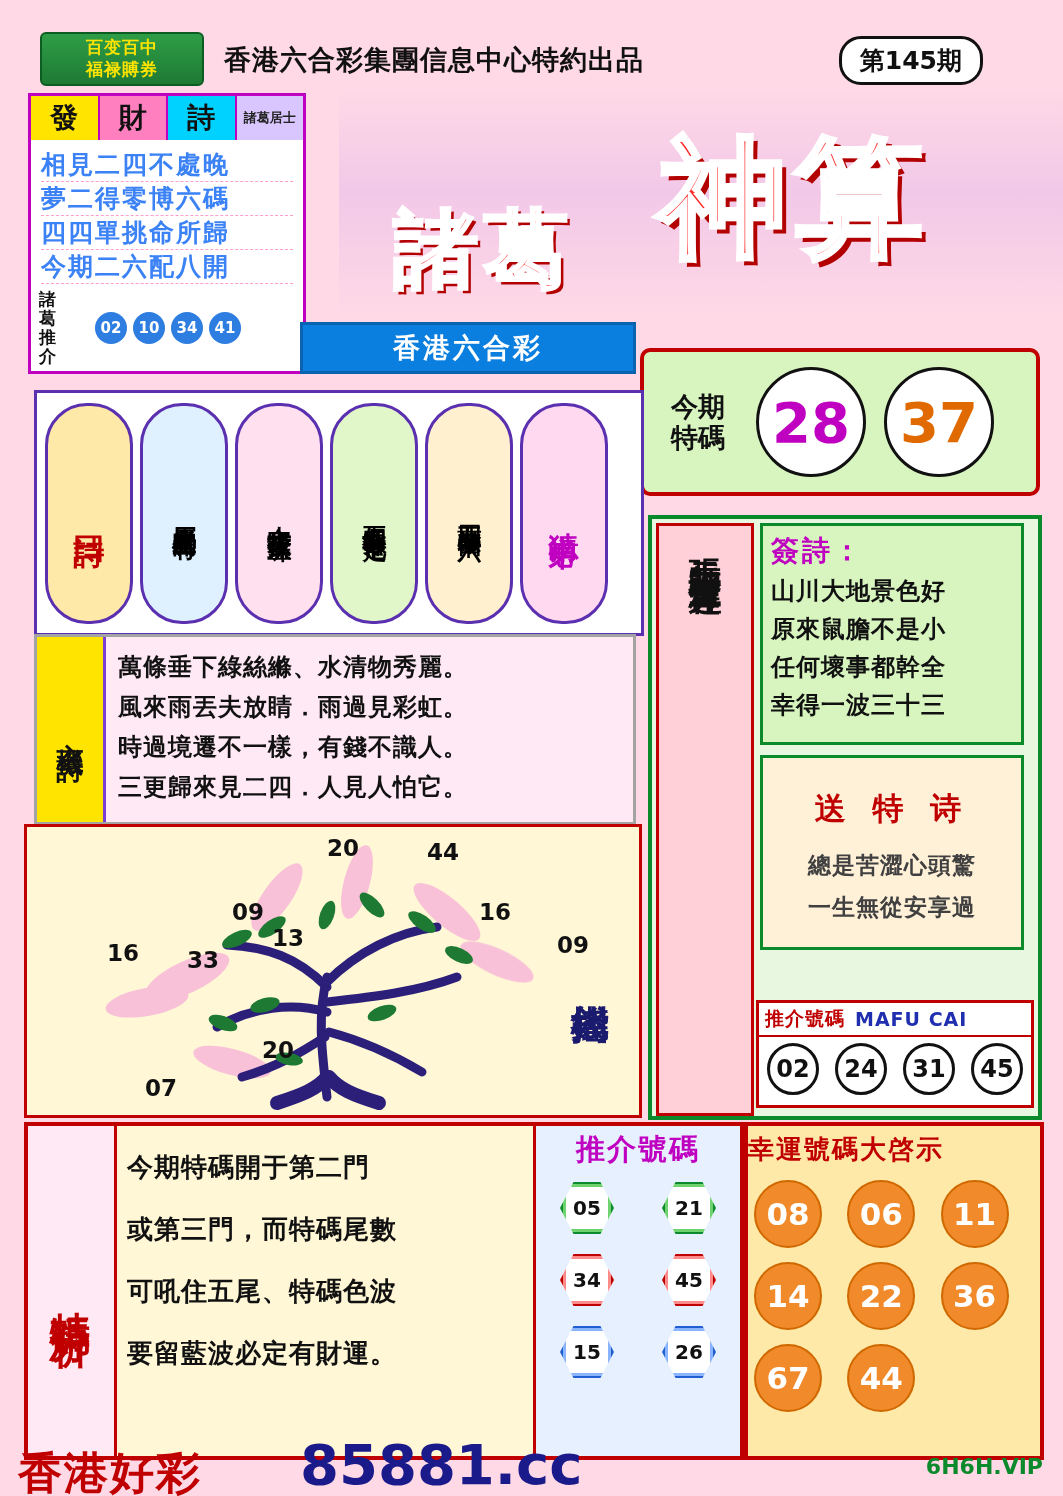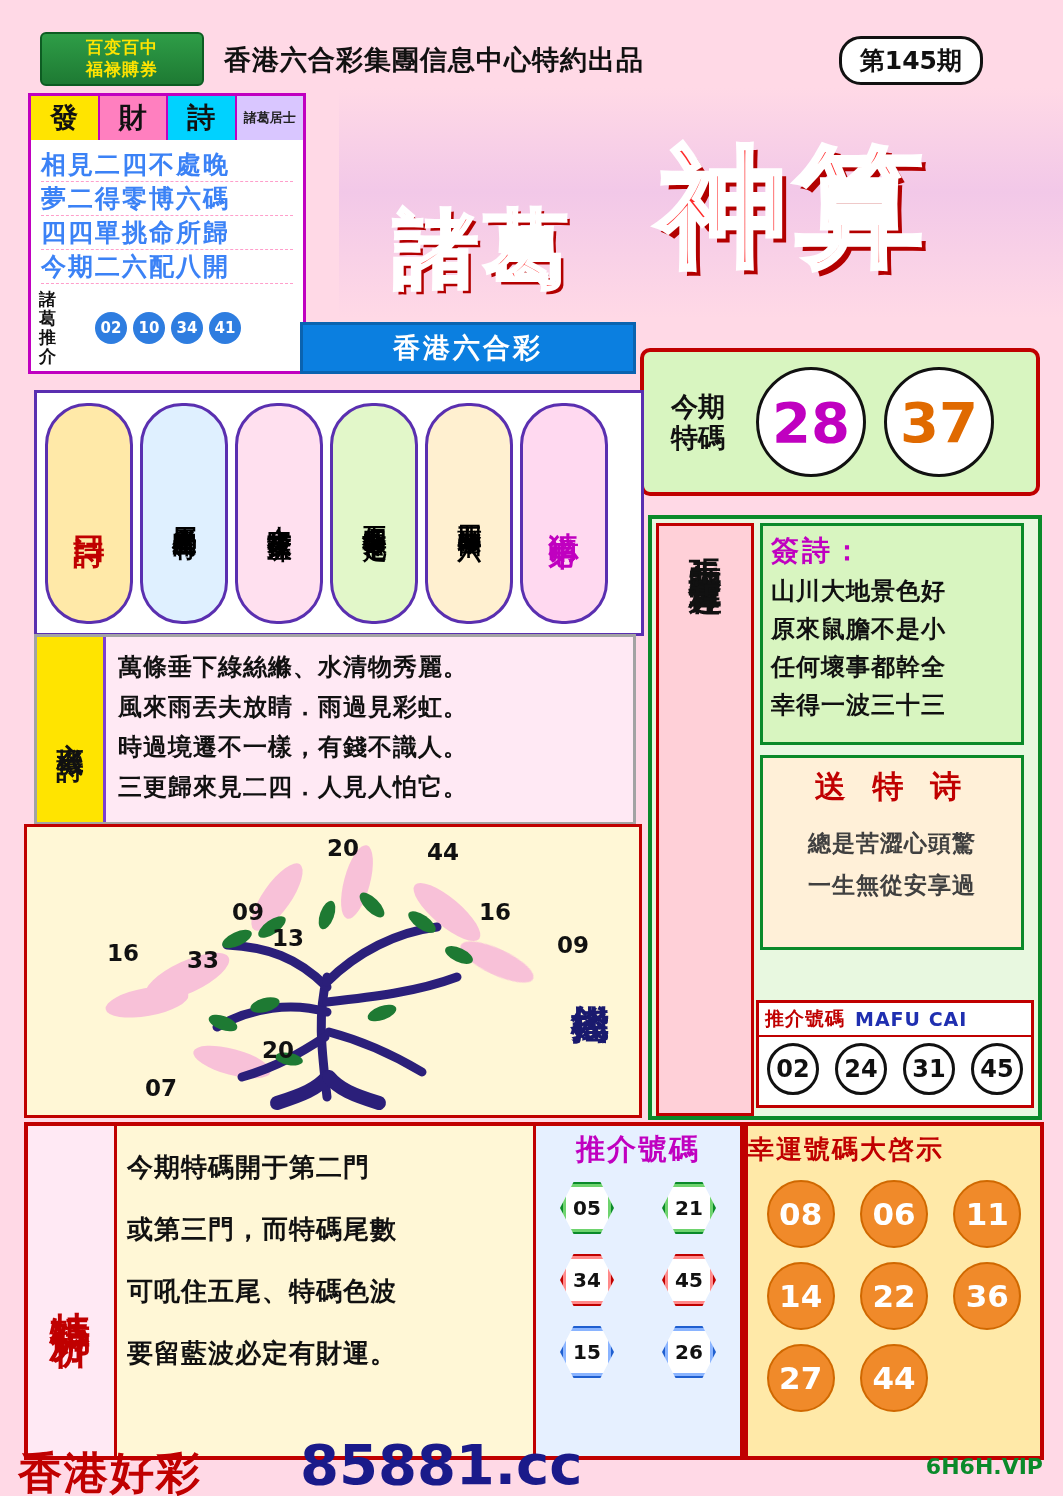--- a/index.html
+++ b/index.html
@@ -40,21 +40,21 @@
          display:flex;align-items:center;justify-content:center;margin-right:6px;font-weight:bold;}
   
   .bigtitle{position:absolute;left:315px;top:88px;width:725px;height:230px;margin-left:24px;}
   .bt-bg{position:absolute;left:0;top:0;width:725px;height:230px;
          background:linear-gradient(180deg,#ffd9e6 0%,#f2c8e8 45%,#ffd9e6 100%);}
   .bt-t1{position:absolute;left:55px;top:105px;font-size:84px;font-weight:bold;color:#ff2a2a;
          -webkit-text-stroke:3px #ffffff;text-shadow:4px 4px 0 #b30000;letter-spacing:6px;
          font-family:"DejaVu Serif","Liberation Serif",serif;}
   .bt-t2{position:absolute;left:320px;top:55px;font-size:128px;font-weight:bold;color:#ff2a2a;
          -webkit-text-stroke:4px #ffffff;text-shadow:6px 6px 0 #b30000;letter-spacing:8px;
-         font-family:Liberation Serif, serif;line-height:130px;}
+         font-family:Liberation Mono, monospace;line-height:130px;}
   
   .bluebar{position:absolute;left:300px;top:322px;width:330px;height:46px;background:#0b7fe0;
            border:3px solid #0a63b0;display:flex;align-items:center;justify-content:center;}
   .bluebar span{color:#fff;font-size:27px;font-weight:bold;letter-spacing:3px;}
   
   .special{position:absolute;left:640px;top:348px;width:392px;height:140px;background:#d8f5c0;
            border:4px solid #c00000;border-radius:10px;display:flex;align-items:center;}
   .sp-label{width:80px;margin-left:14px;font-size:27px;font-weight:bold;color:#111;
             line-height:31px;text-align:center;}
   .sp-ball{width:104px;height:104px;border-radius:50%;background:#fff;border:3px solid #111;
@@ -98,21 +98,21 @@
           border:4px solid #0a8a2a;}
   .zhang{position:absolute;left:656px;top:523px;width:92px;height:581px;background:#ffd0d8;
          border:3px solid #c00000;display:flex;align-items:flex-start;justify-content:center;padding-top:6px;}
   .zhang span{writing-mode:vertical-rl;text-orientation:upright;font-size:33px;font-weight:bold;
               color:#111;letter-spacing:3px;line-height:40px;}
   .qianshi{position:absolute;left:760px;top:523px;width:264px;height:222px;background:#d8f5c0;
            border:3px solid #0a8a2a;padding:6px 8px;box-sizing:border-box;}
   .qianshi .t{font-size:28px;font-weight:bold;color:#c000c0;letter-spacing:3px;margin-bottom:2px;}
   .qianshi .l{font-size:24px;font-weight:bold;color:#111;line-height:38px;letter-spacing:1px;}
   .songte{position:absolute;left:760px;top:755px;width:264px;height:195px;background:#fff0d8;
-          border:3px solid #0a8a2a;padding:4px;box-sizing:border-box;text-align:center;}
+          border:3px solid #0a8a2a;padding:26px;box-sizing:border-box;text-align:center;}
   .songte .t{font-size:31px;font-weight:bold;color:#c00000;letter-spacing:8px;margin:4px 0 14px;}
   .songte .l{font-size:23px;font-weight:bold;color:#404040;line-height:42px;letter-spacing:1px;}
   .tuijian{position:absolute;left:756px;top:1000px;width:272px;height:102px;background:#fff;
            border:3px solid #c00000;}
   .tj-head{display:flex;align-items:center;height:32px;padding-left:6px;border-bottom:2px solid #c00000;}
   .tj-head .a{font-size:19px;font-weight:bold;color:#c00000;letter-spacing:1px;}
   .tj-head .b{font-size:19px;font-weight:bold;color:#1f2fb0;margin-left:10px;letter-spacing:1px;}
   .tj-balls{display:flex;justify-content:space-around;align-items:center;height:64px;}
   .tj-ball{width:46px;height:46px;border-radius:50%;border:3px solid #111;background:#fff;
            display:flex;align-items:center;justify-content:center;font-size:24px;font-weight:bold;color:#111;}
@@ -135,21 +135,21 @@
            clip-path:polygon(25% 2%,75% 2%,100% 50%,75% 98%,25% 98%,0 50%);}
   .hexball.g{border-color:#0a8a2a;box-shadow:inset 0 0 0 3px #6ed36e;}
   .hexball.r{box-shadow:inset 0 0 0 3px #ff8a8a;border-color:#c00000;}
   .hexball.b{box-shadow:inset 0 0 0 3px #8ab4ff;border-color:#1f5fd0;}
   
   .lucky{position:absolute;left:744px;top:1122px;width:292px;height:330px;background:#ffe9a8;
          border:4px solid #c00000;}
   .lucky .h{text-align:left;font-size:26px;font-weight:bold;color:#c00000;padding:6px 0 2px;
             letter-spacing:2px;}
   .lk-grid{display:flex;flex-wrap:wrap;padding:4px 6px;}
-  .lk-cell{width:33.33%;display:flex;justify-content:center;padding:7px 0;box-sizing:border-box;}
+  .lk-cell{width:33.33%;display:flex;padding:7px 0;box-sizing:border-box;}
   .lk-ball{width:64px;height:64px;border-radius:50%;background:#f08a2a;border:2px solid #d06800;
            display:flex;align-items:center;justify-content:center;font-size:31px;font-weight:bold;color:#fff;}
   
   .footer{position:absolute;left:0;top:1432px;width:1063px;height:64px;}
   .f-left{position:absolute;left:18px;top:12px;font-size:44px;font-weight:bold;color:#c00000;
           letter-spacing:2px;}
   .f-mid{position:absolute;left:300px;top:0px;font-size:56px;font-weight:bold;color:#1a1a8a;}
   .f-right{position:absolute;right:20px;top:22px;font-size:22px;font-weight:bold;color:#0a8a2a;}
 </style>
 </head>
@@ -369,21 +369,21 @@
       <div class="lk-cell">
           <div class="lk-ball">14</div>
         </div>
       <div class="lk-cell">
           <div class="lk-ball">22</div>
         </div>
       <div class="lk-cell">
           <div class="lk-ball">36</div>
         </div>
       <div class="lk-cell">
-          <div class="lk-ball">27</div>
+          <div class="lk-ball">67</div>
         </div>
       <div class="lk-cell">
           <div class="lk-ball">44</div>
         </div>
     </div>
   </div>
 
   <div class="footer">
     <div class="f-left">香港好彩</div>
     <div class="f-mid">85881.cc</div>

